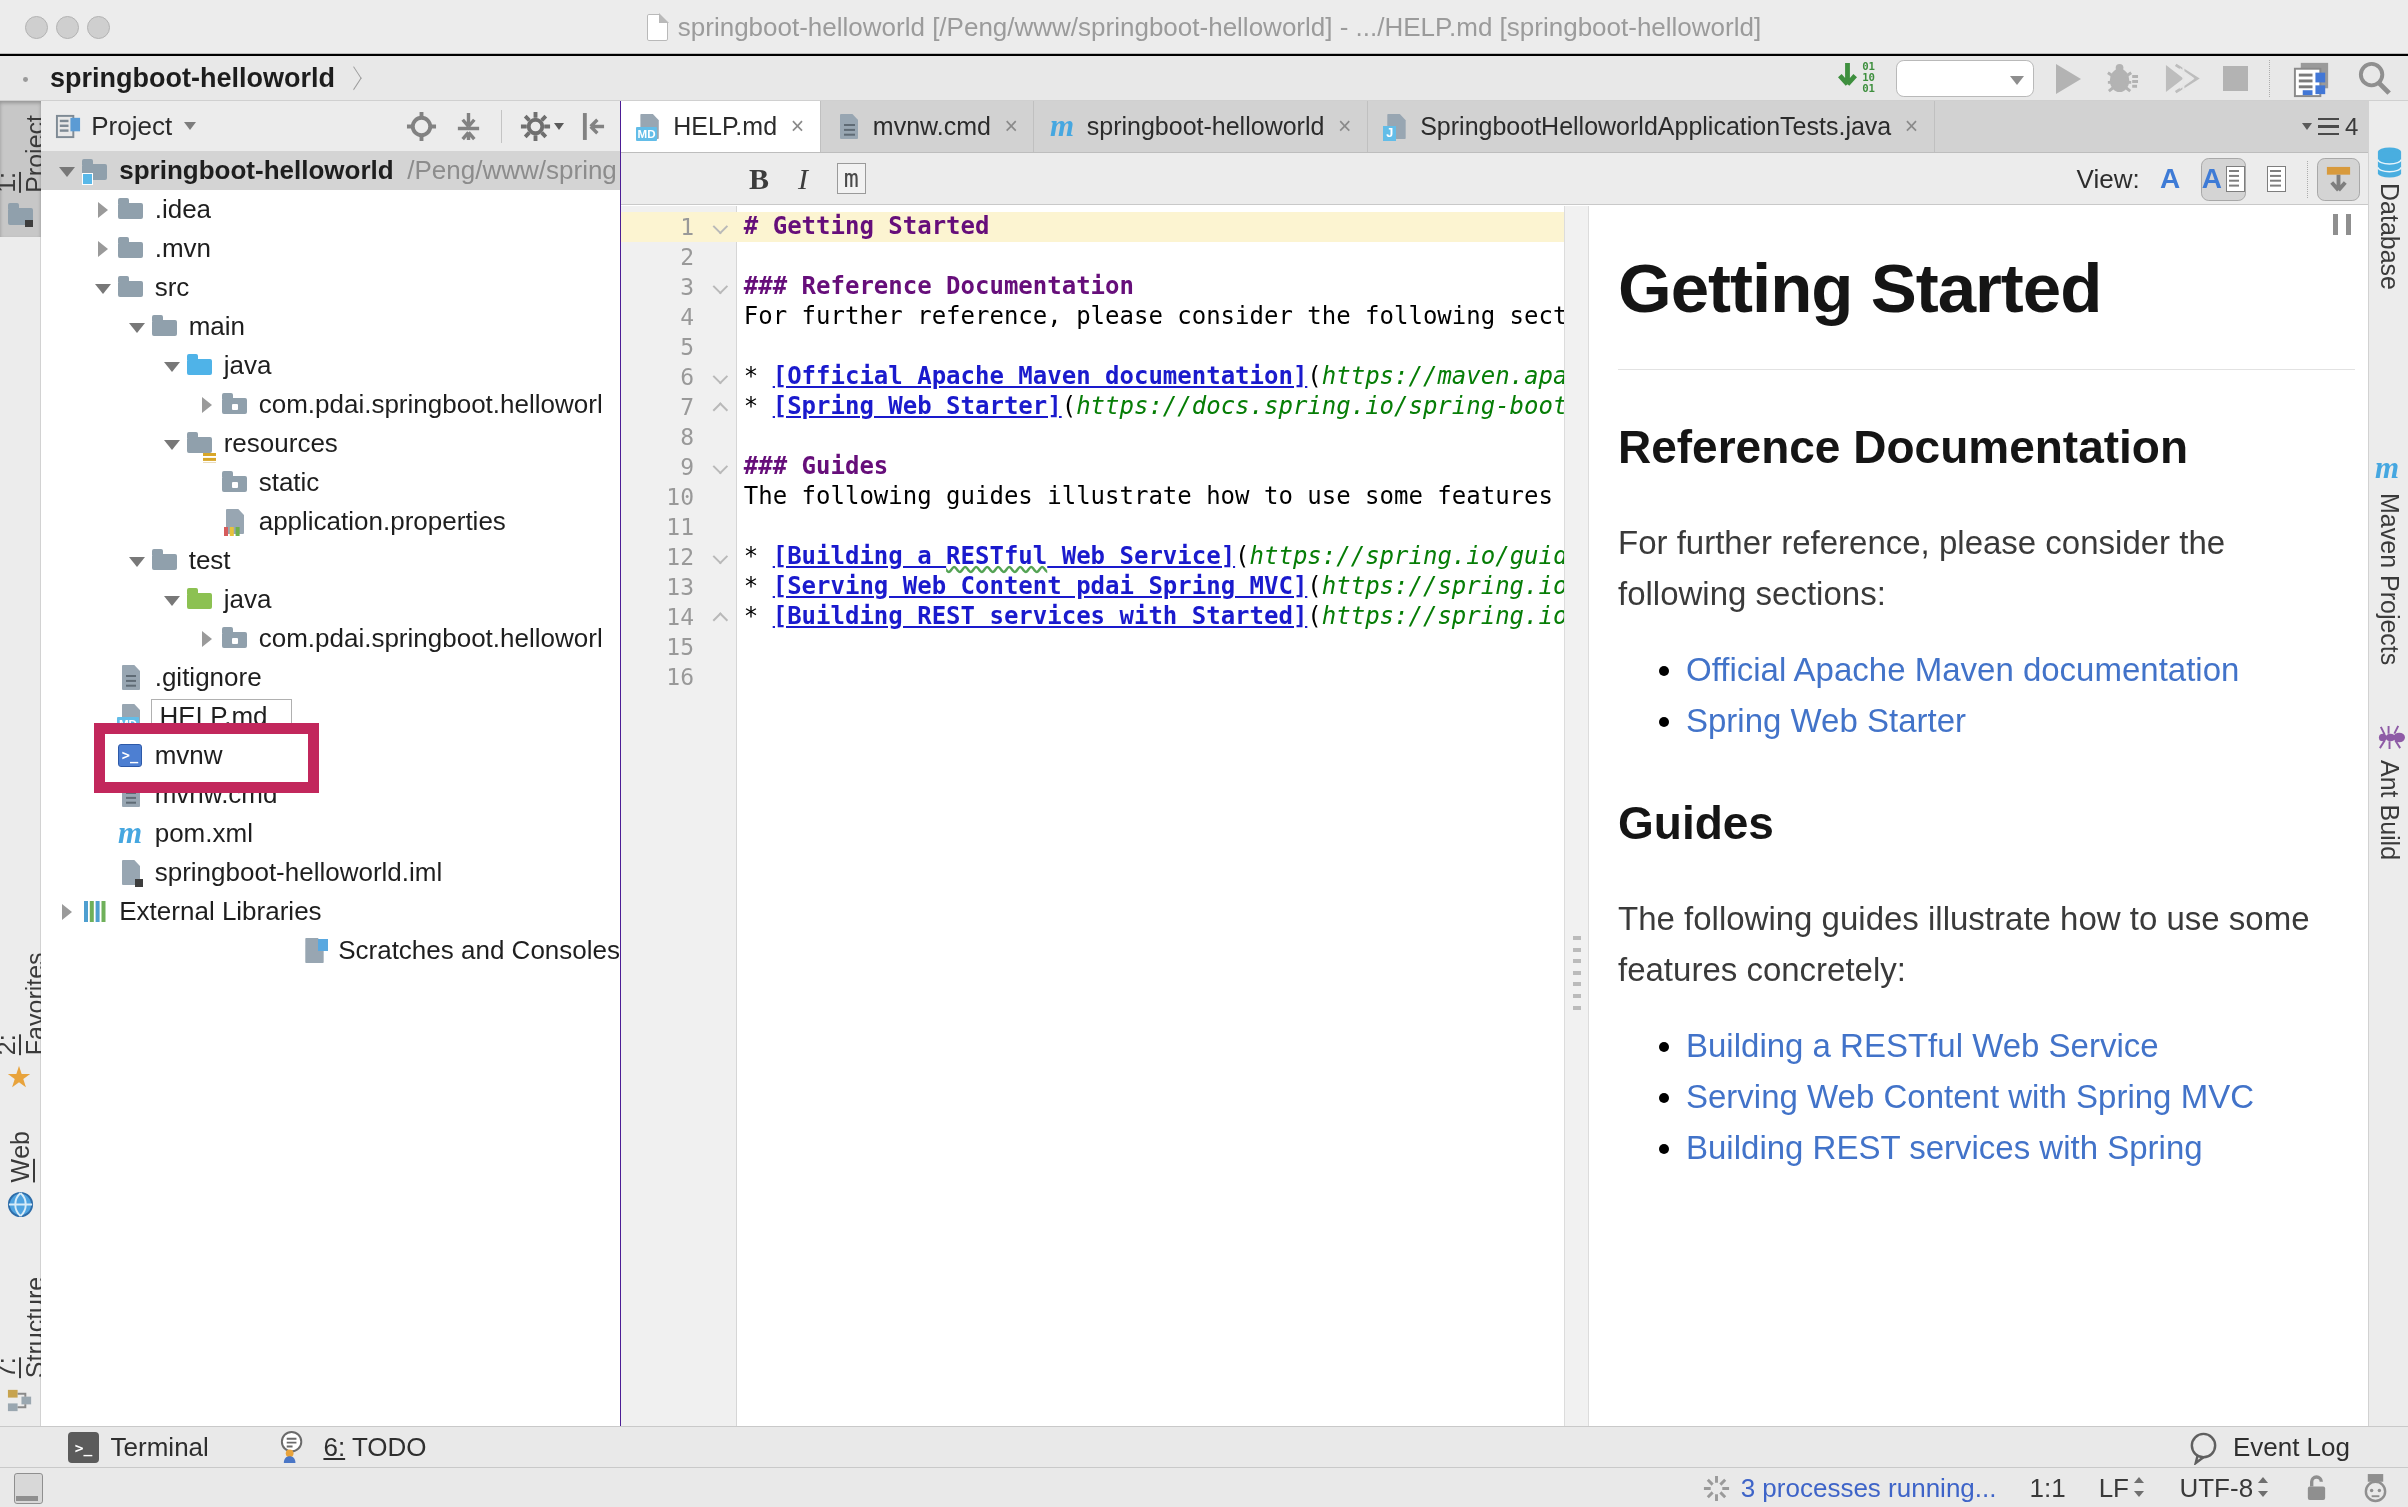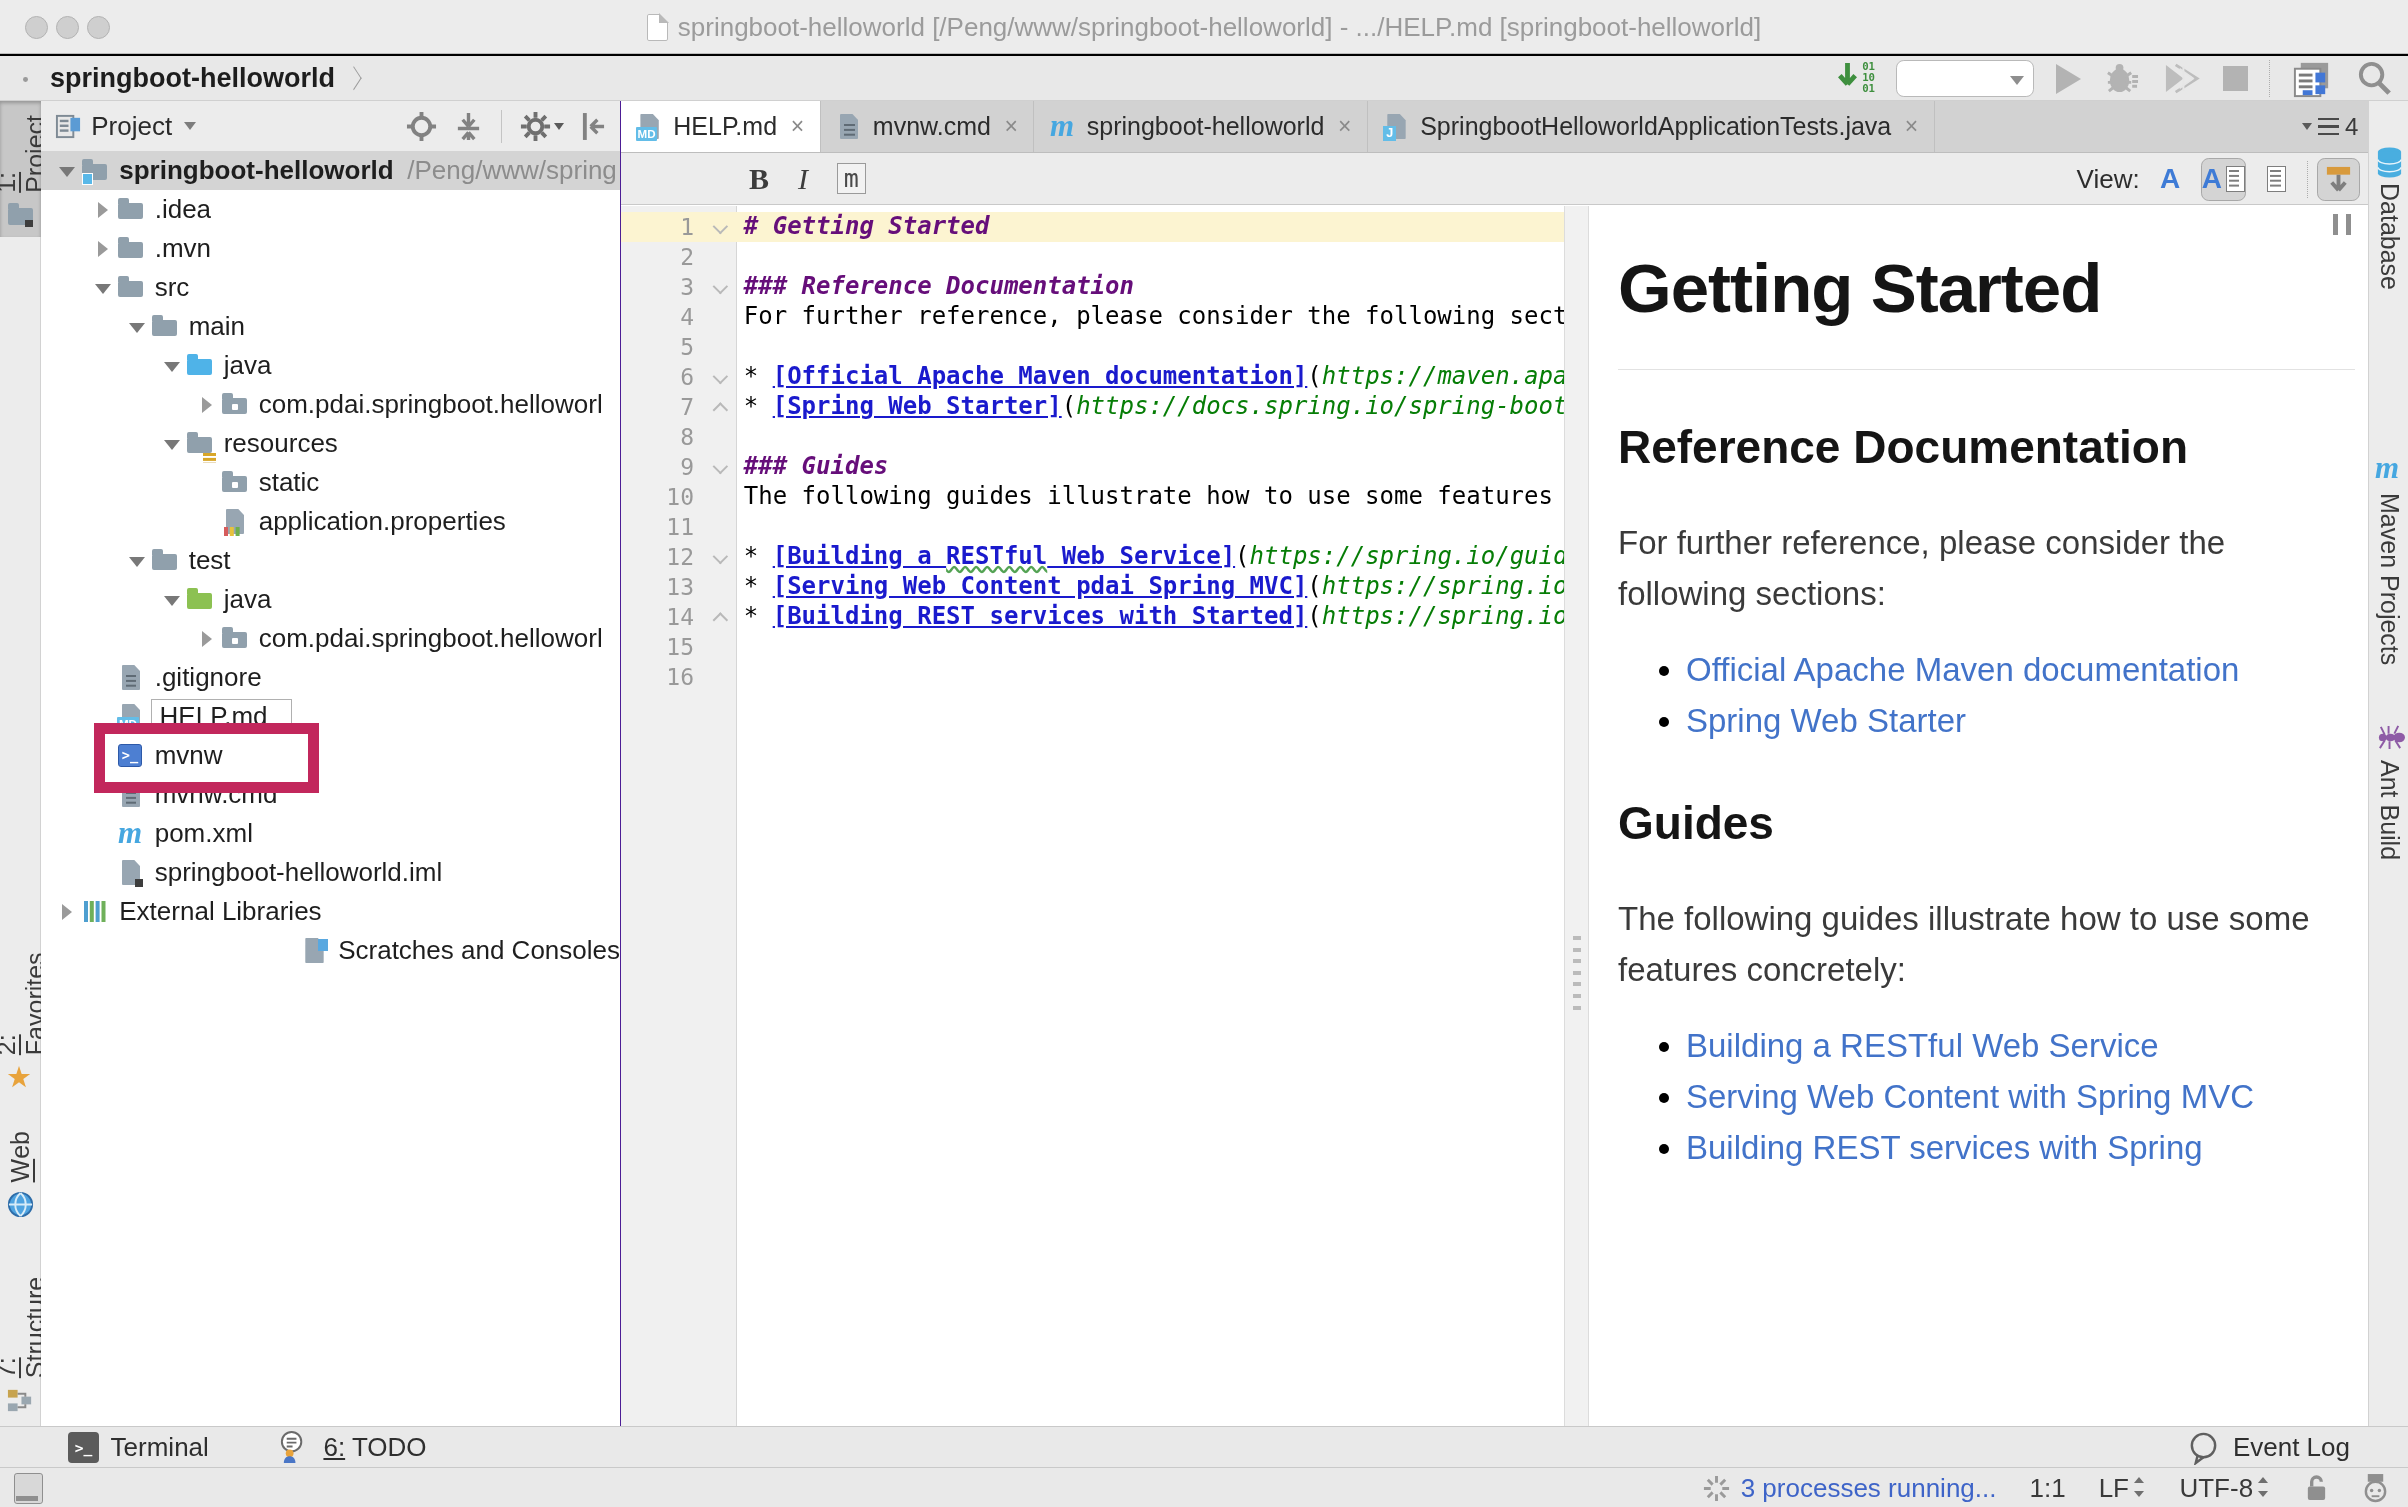--- a/index.html
+++ b/index.html
@@ -99,21 +99,21 @@
 
   .gutterbg{position:absolute;left:0;top:105px;width:116px;height:1221px;background:#f0f0f0;border-right:1px solid #d6d6d6}
   .hlrow{position:absolute;left:0;top:111px;width:943px;height:30px;background:#fcf4d1}
   .gutter{position:absolute;left:0;top:111px;width:116px;font:23px "DejaVu Sans Mono",monospace;color:#999;z-index:3}
   .gl{height:30px;line-height:30px;position:relative;padding-right:43px;text-align:right}
   .fmark{position:absolute;right:11.6px;top:8.7px;width:10.7px;height:10.7px;border-right:2.9px solid #b9b9b9;border-bottom:2.9px solid #b9b9b9}
   .fmark.dn{transform:rotate(45deg)}
   .fmark.up{transform:rotate(-135deg);top:12.6px}
   .code{position:absolute;left:117px;top:105px;width:826px;height:1221px;overflow:hidden;z-index:3;padding-top:5.8px}
   .cl{height:30px;line-height:30px;font:24px "DejaVu Sans Mono",monospace;white-space:pre;padding-left:5.8px}
-  .sg-h{color:#660E7A;font-weight:bold;font-style:italic}
+  .sg-h{color:#660E7A;font-weight:bold;}
   .sg-t{color:#000}
   .sg-link{color:#1A1ACD;font-weight:bold;text-decoration:underline}
   .sg-wavy{text-decoration:underline wavy #54a354;text-decoration-skip-ink:none}
   .sg-url{color:#067D06;font-style:italic}
   .pausebars{position:absolute;right:17.5px;top:113px;width:17.5px;height:21.3px;border-left:5.8px solid #8f8f8f;border-right:5.8px solid #8f8f8f;z-index:4}
 
   .vsplit2{position:absolute;left:943px;top:105px;width:25px;height:1221px;background:#f1f1f1;border-left:1px solid #dcdcdc;border-right:1px solid #dcdcdc}
   .grip{position:absolute;left:7.8px;top:730px;width:7.8px;height:78px;background:repeating-linear-gradient(#bbb 0 3.9px,transparent 3.9px 11.6px)}
 
   

